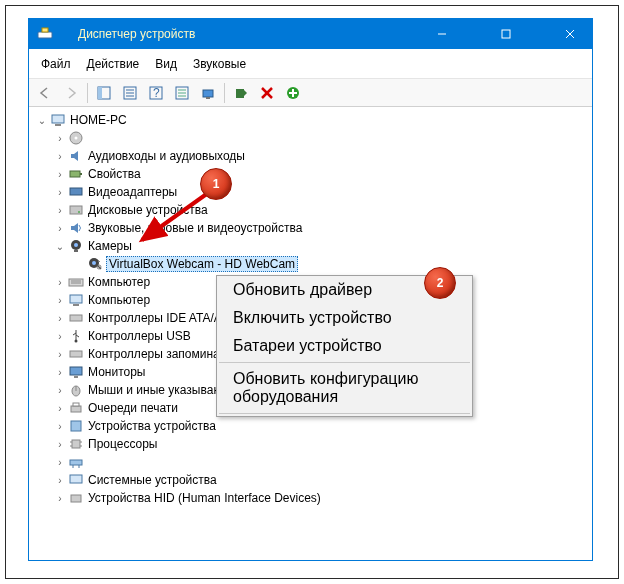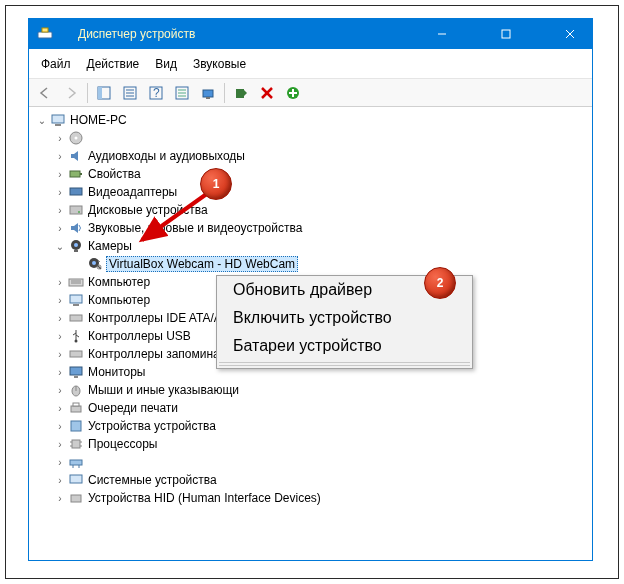--- a/index.html
+++ b/index.html
@@ -384,20 +384,21 @@
       </div>
   </div>
 
 </div>
 
 <div class="ctx-menu">
   <div class="ctx-item">Обновить драйвер</div>
   <div class="ctx-item">Включить устройство</div>
   <div class="ctx-item">Батареи устройство</div>
   <div class="ctx-sep"></div>
+  <div class="ctx-item">Обновить конфигурацию оборудования</div>
   <div class="ctx-sep"></div>
 </div>
 
 <div class="ctx-highlight" style="left:219px; top:298px; width:247px; height:26px;"></div>
 
 <div class="ann-circle" style="left:200px; top:168px;">
     <span>1</span>
   </div>
 <div class="ann-circle" style="left:424px; top:267px;">
     <span>2</span>

